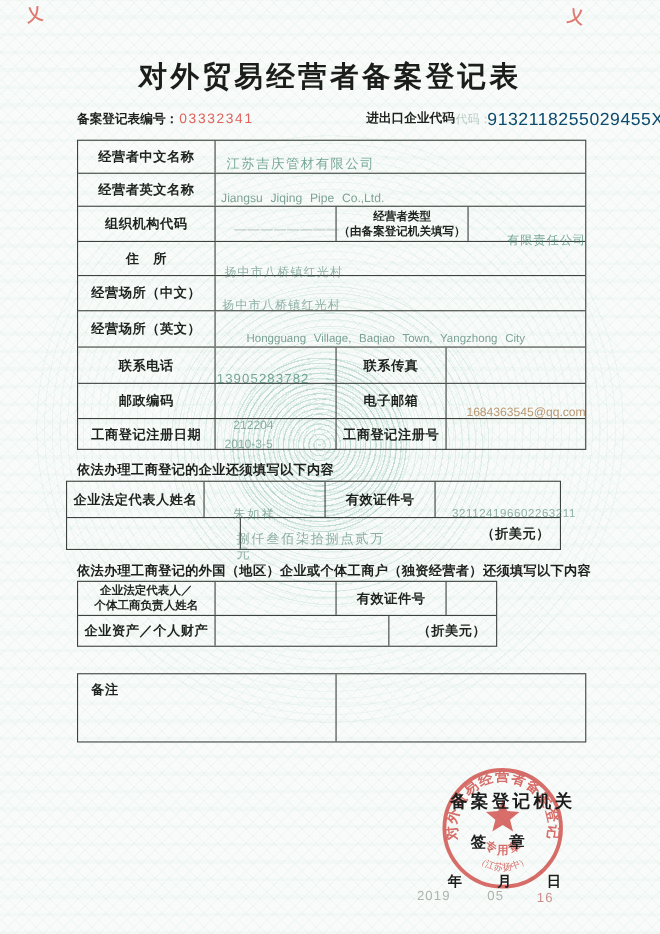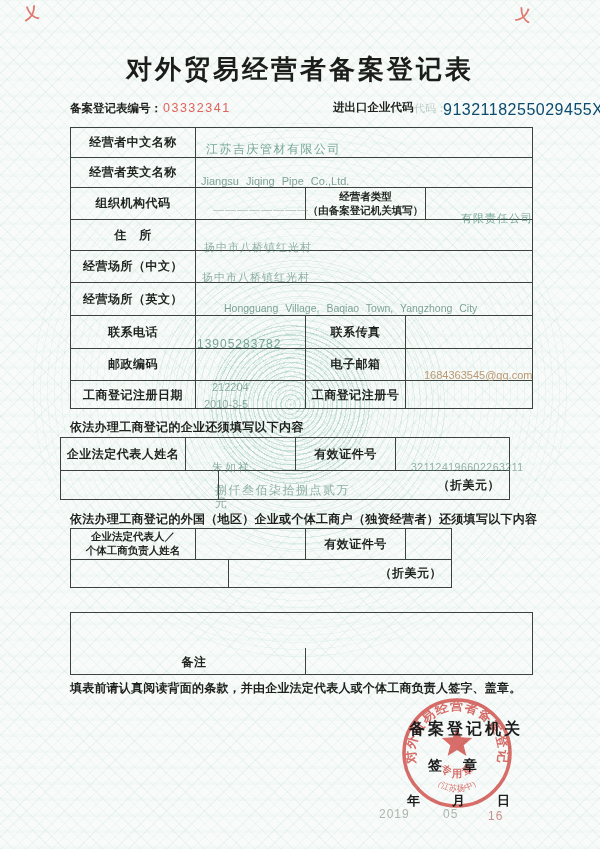--- a/index.html
+++ b/index.html
@@ -34,21 +34,21 @@
   .corner-mark{color:rgba(215,70,60,.72);font-size:15px;font-weight:bold;}
   
   .tbl{position:absolute;border:1.3px solid #3c423e;display:flex;flex-direction:column;
     box-sizing:border-box;background:transparent;}
   .tr{display:flex;box-sizing:border-box;border-bottom:1px solid #3c423e;min-height:0;}
   .tr.last{border-bottom:none;}
   .td{border-right:1px solid #3c423e;box-sizing:border-box;display:flex;flex-direction:column;
     align-items:center;justify-content:center;text-align:center;min-width:0;}
   .td.end{border-right:none;}
   .td.right{align-items:flex-end;padding-right:9px;}
-  .td.topleft{align-items:center;justify-content:flex-start;padding:6px 0 0 12px;margin-top:35px;}
+  .td.topleft{align-items:flex-start;justify-content:flex-start;padding:6px 0 0 12px;}
   .lab{font-weight:bold;font-size:12px;color:#1f231f;letter-spacing:.5px;}
   .lab.sm{font-size:10.5px;letter-spacing:0;}
   .sect{font-weight:bold;font-size:12px;color:#1d201d;letter-spacing:.3px;}
   
   .fv{position:absolute;color:rgba(70,135,115,.72);font-size:11px;white-space:nowrap;}
   .fv.cn{font-size:12px;letter-spacing:1.5px;}
   .fv.en{color:rgba(95,140,125,.8);word-spacing:4px;}
   .fv.dash{color:rgba(100,130,120,.5);letter-spacing:1px;}
   .fv.tan{color:rgba(178,138,95,.88);}
   .fv.faint{color:rgba(80,130,115,.62);}
@@ -196,37 +196,39 @@
         <span class="lab sm">企业法定代表人／</span>
         <span class="lab sm">个体工商负责人姓名</span>
       </div>
       <div class="td" style="width:110px;"></div>
       <div class="td" style="width:100px;">
           <span class="lab">有效证件号</span>
         </div>
       <div class="td end" style="flex:1;"></div>
     </div>
     <div class="tr last" style="flex:0 0 27px;">
+      <div class="td" style="width:125px;">
+          <span class="lab">企业资产／个人财产</span>
+        </div>
       <div class="td" style="width:158px;"></div>
       <div class="td end right" style="flex:1;">
           <span class="lab">（折美元）</span>
         </div>
     </div>
   </div>
 
   <div class="tbl" style="left:70px;top:612px;width:463px;height:63px;">
     <div class="tr last" style="flex:1;">
       <div class="td topleft" style="width:235px;">
           <span class="lab">备注</span>
         </div>
       <div class="td end" style="flex:1;"></div>
     </div>
   </div>
 
-  <div class="abs footnote">填表前请认真阅读背面的条款，并由企业法定代表人或个体工商负责人签字、盖章。</div>
 
   <svg class="seal-svg" width="132" height="132" viewBox="0 0 132 132">
     <defs>
       <path id="arcTop" d="M 26,78 A 42,42 0 1 1 106,78" fill="none"></path>
       <path id="arcInner" d="M 45,76 A 23,23 0 0 0 87,76" fill="none"></path>
       <path id="arcPlace" d="M 32,80 A 36,36 0 0 0 100,80" fill="none"></path>
     </defs>
     <circle cx="66" cy="66" r="53" fill="none" stroke="#d9534f" stroke-width="3.5"></circle>
     <text font-size="13" font-weight="bold" fill="#d9534f" letter-spacing="1">
       <textPath href="#arcTop" startOffset="50%" text-anchor="middle">对外贸易经营者备案登记</textPath>

